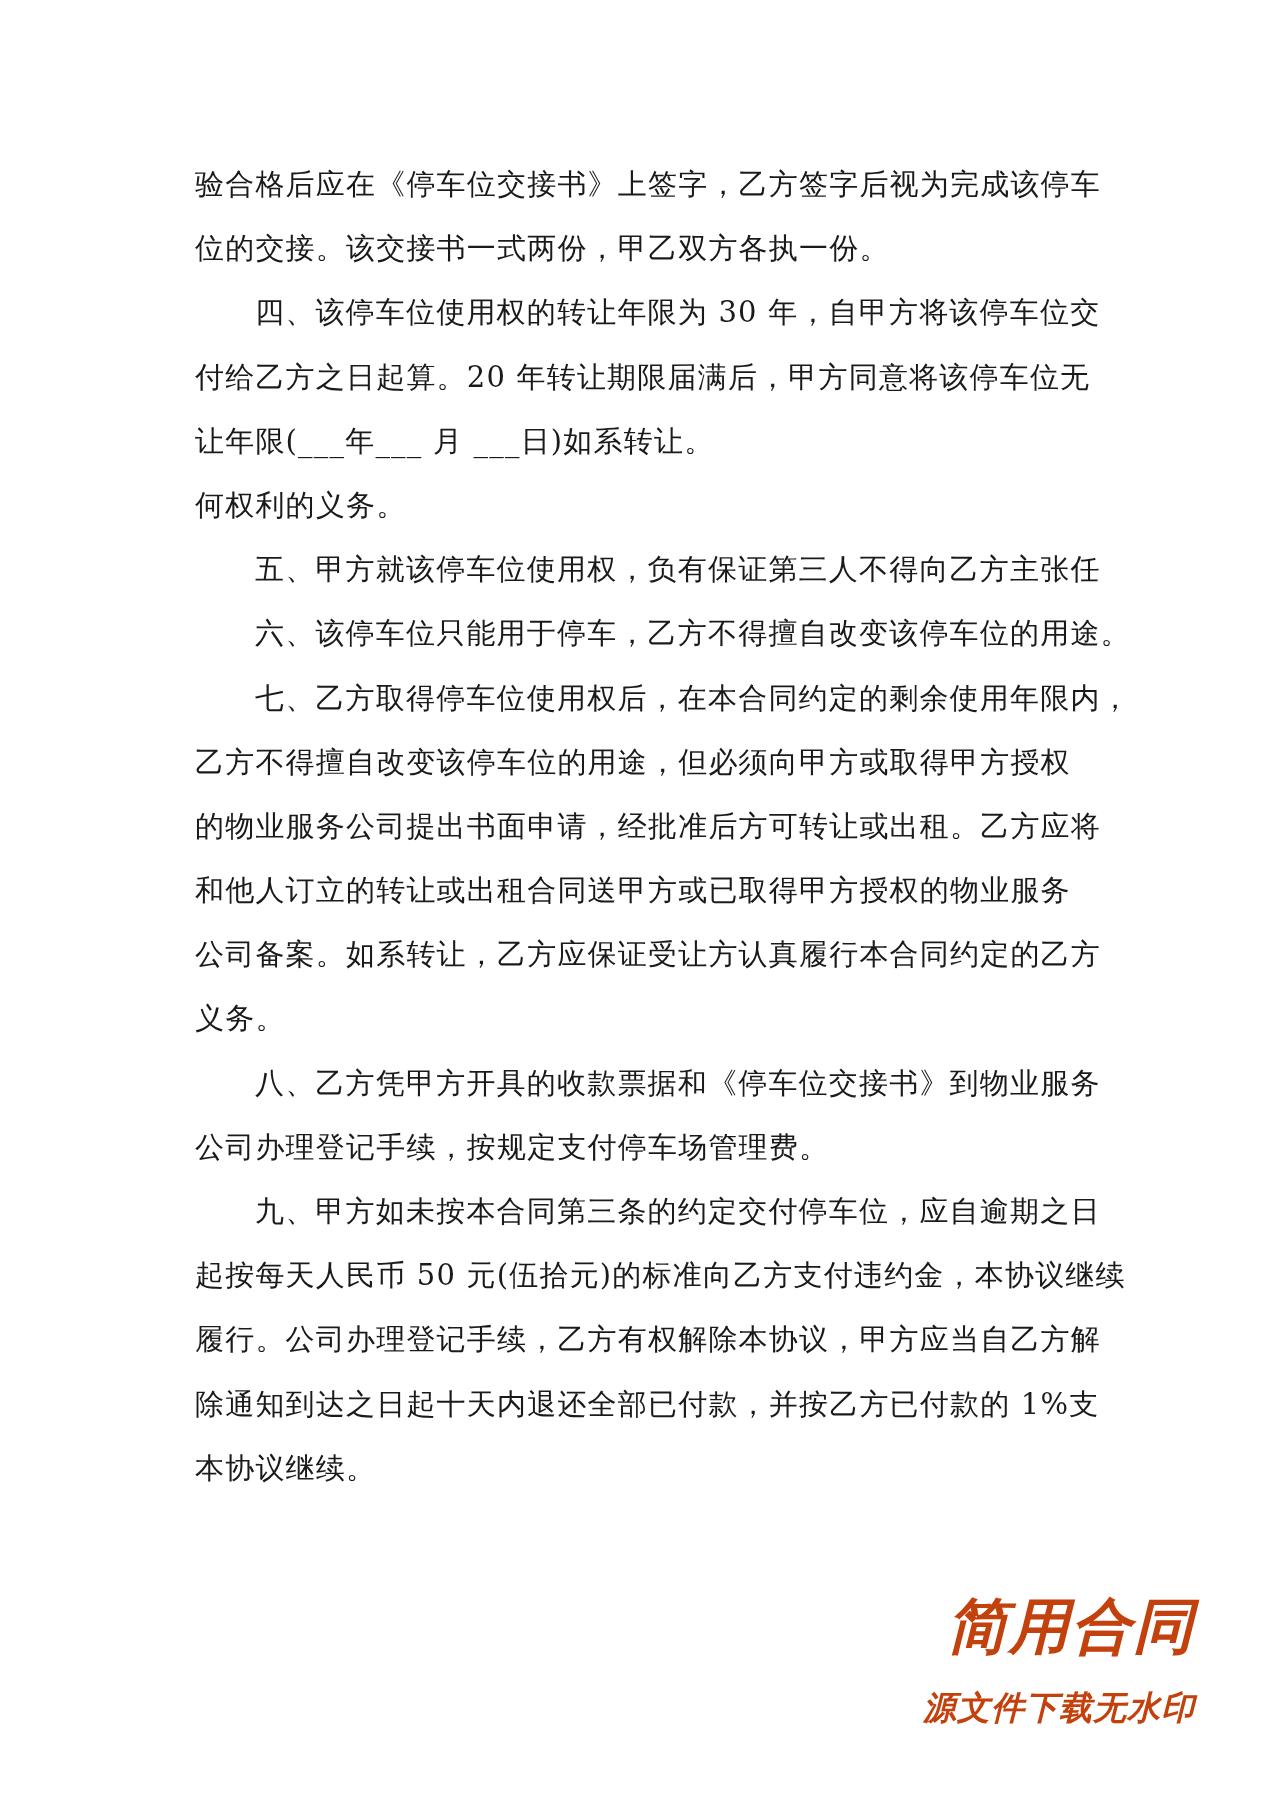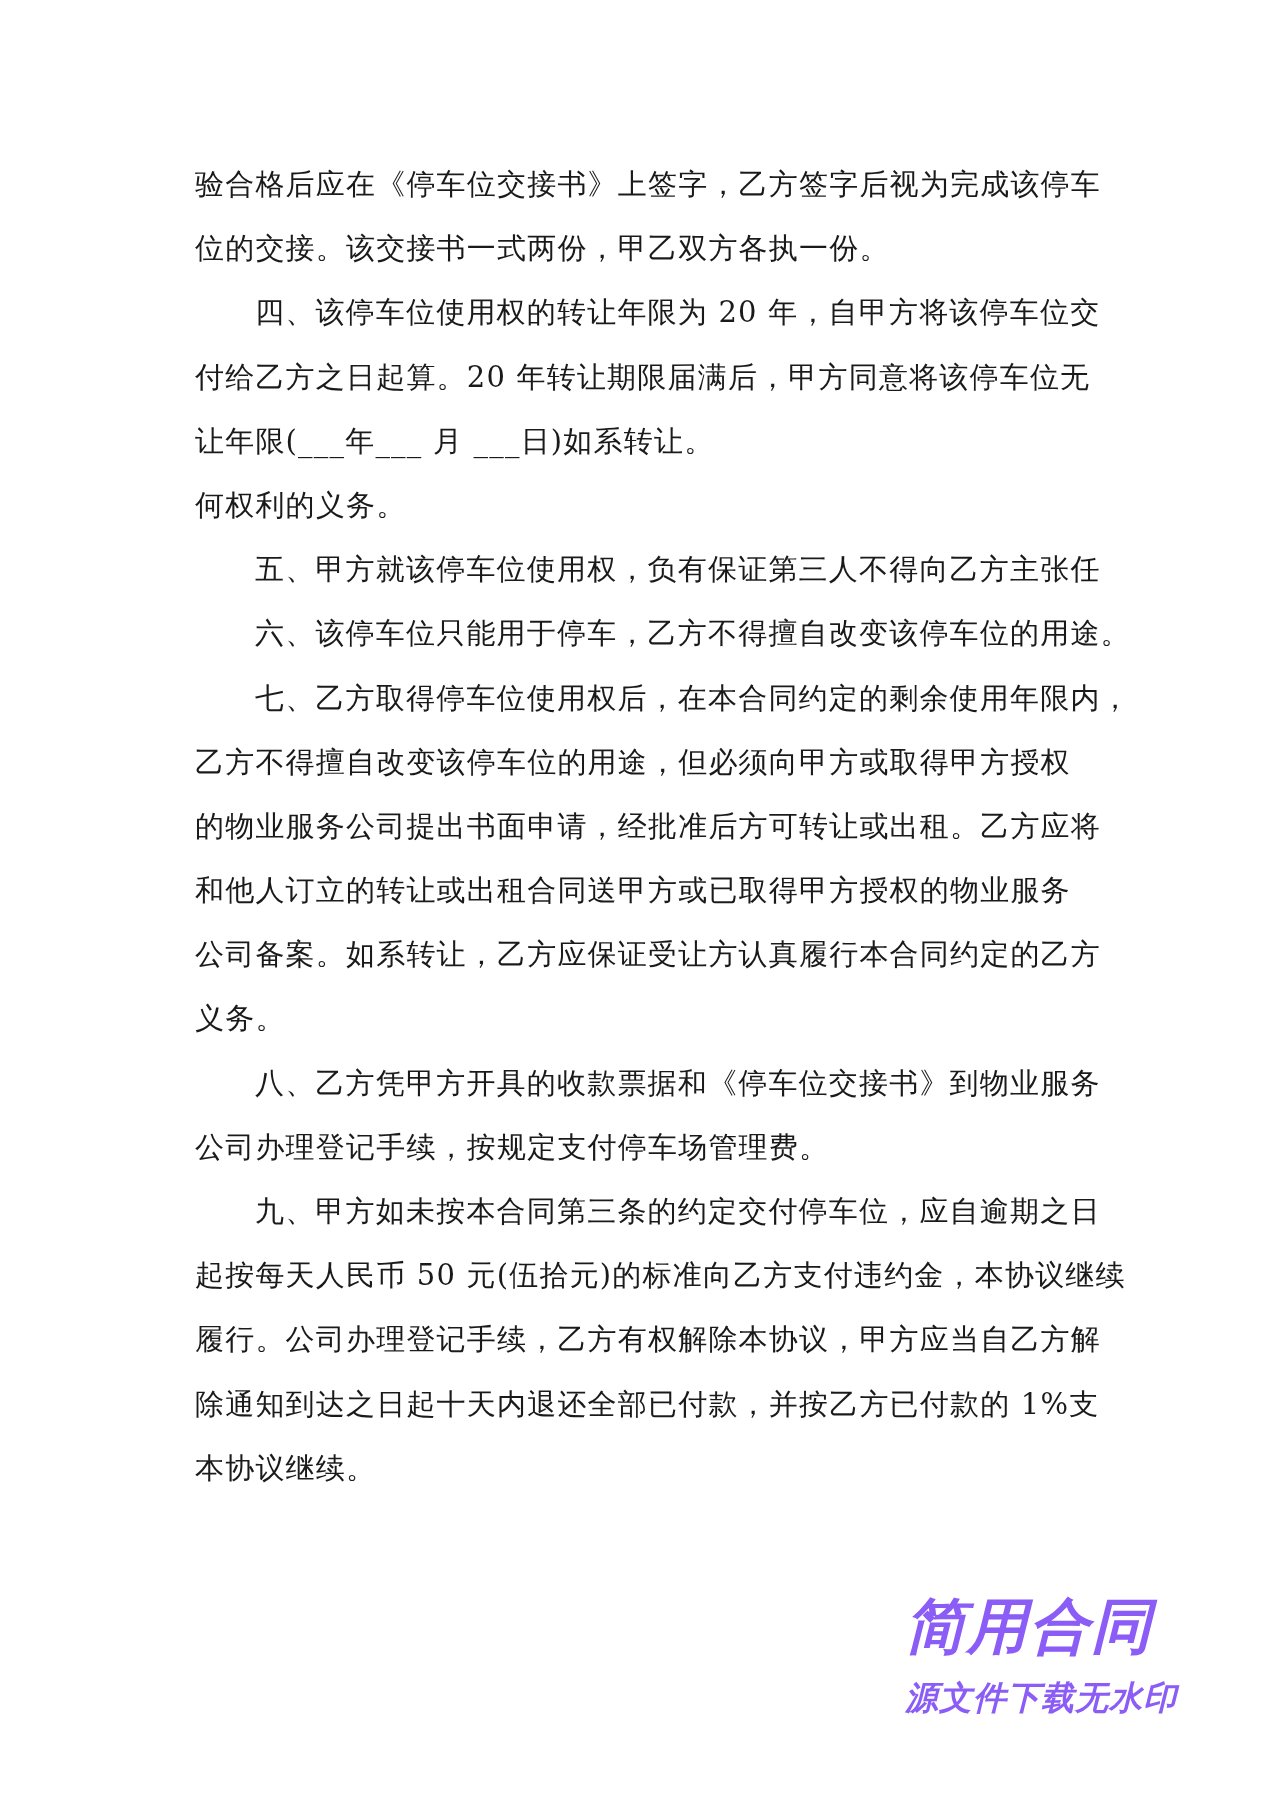--- a/index.html
+++ b/index.html
@@ -40,45 +40,45 @@
       padding-left: 60px;
     }
     .watermark {
       position: absolute;
       left: 905px;
       top: 1592px;
       width: 290px;
       font-family: Liberation Sans, sans-serif;
       font-weight: bold;
       font-style: italic;
-      color: #8b5cf6;
-      text-align: left;
+      color: #c2410c;
+      text-align: right;
     }
     .wm-main {
       font-size: 60px;
       line-height: 70px;
       letter-spacing: 2px;
       white-space: nowrap;
     }
     .wm-sub {
       font-size: 33px;
       line-height: 44px;
-      margin-top: 14px;
+      margin-top: 24px;
       letter-spacing: 1px;
       white-space: nowrap;
     }
   </style>
 </head>
 <body>
 
 <div class="page">
   <div class="body-text">
     <div class="line">验合格后应在《停车位交接书》上签字，乙方签字后视为完成该停车</div>
     <div class="line">位的交接。该交接书一式两份，甲乙双方各执一份。</div>
-    <div class="line indent">四、该停车位使用权的转让年限为 20 年，自甲方将该停车位交</div>
+    <div class="line indent">四、该停车位使用权的转让年限为 30 年，自甲方将该停车位交</div>
     <div class="line">付给乙方之日起算。20 年转让期限届满后，甲方同意将该停车位无</div>
     <div class="line">让年限(___年___ 月 ___日)如系转让。</div>
     <div class="line">何权利的义务。</div>
     <div class="line indent">五、甲方就该停车位使用权，负有保证第三人不得向乙方主张任</div>
     <div class="line indent">六、该停车位只能用于停车，乙方不得擅自改变该停车位的用途。</div>
     <div class="line indent">七、乙方取得停车位使用权后，在本合同约定的剩余使用年限内，</div>
     <div class="line">乙方不得擅自改变该停车位的用途，但必须向甲方或取得甲方授权</div>
     <div class="line">的物业服务公司提出书面申请，经批准后方可转让或出租。乙方应将</div>
     <div class="line">和他人订立的转让或出租合同送甲方或已取得甲方授权的物业服务</div>
     <div class="line">公司备案。如系转让，乙方应保证受让方认真履行本合同约定的乙方</div>

